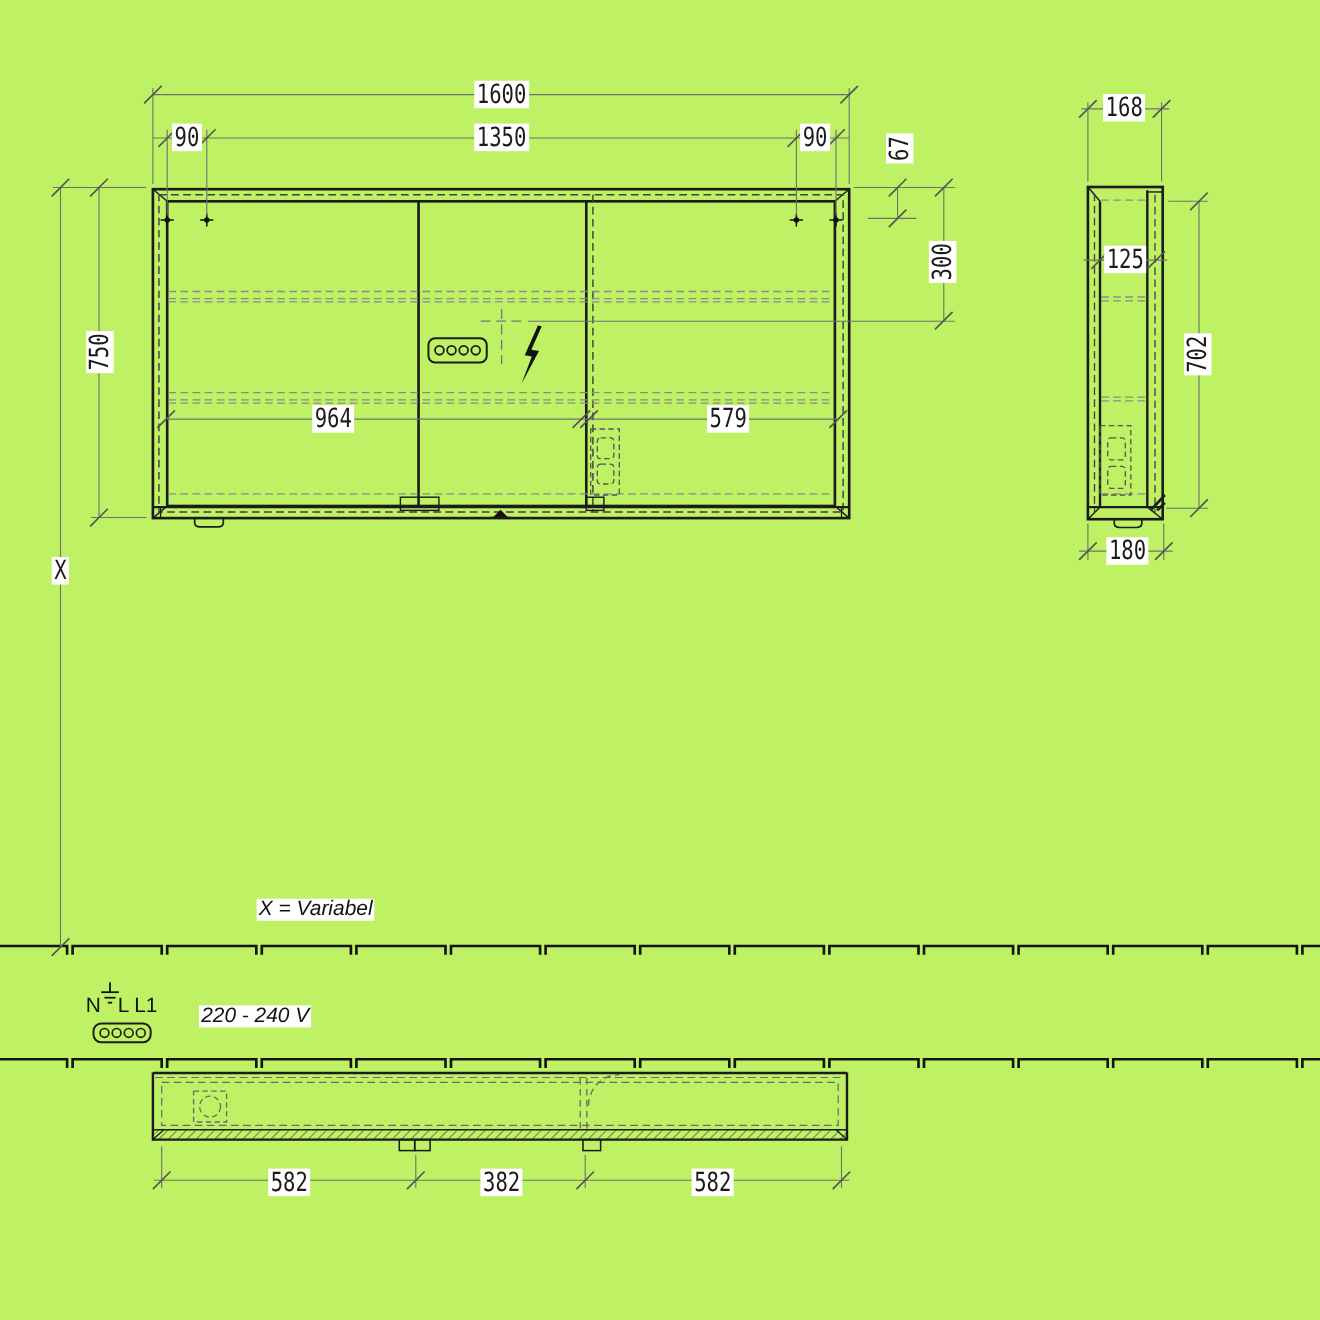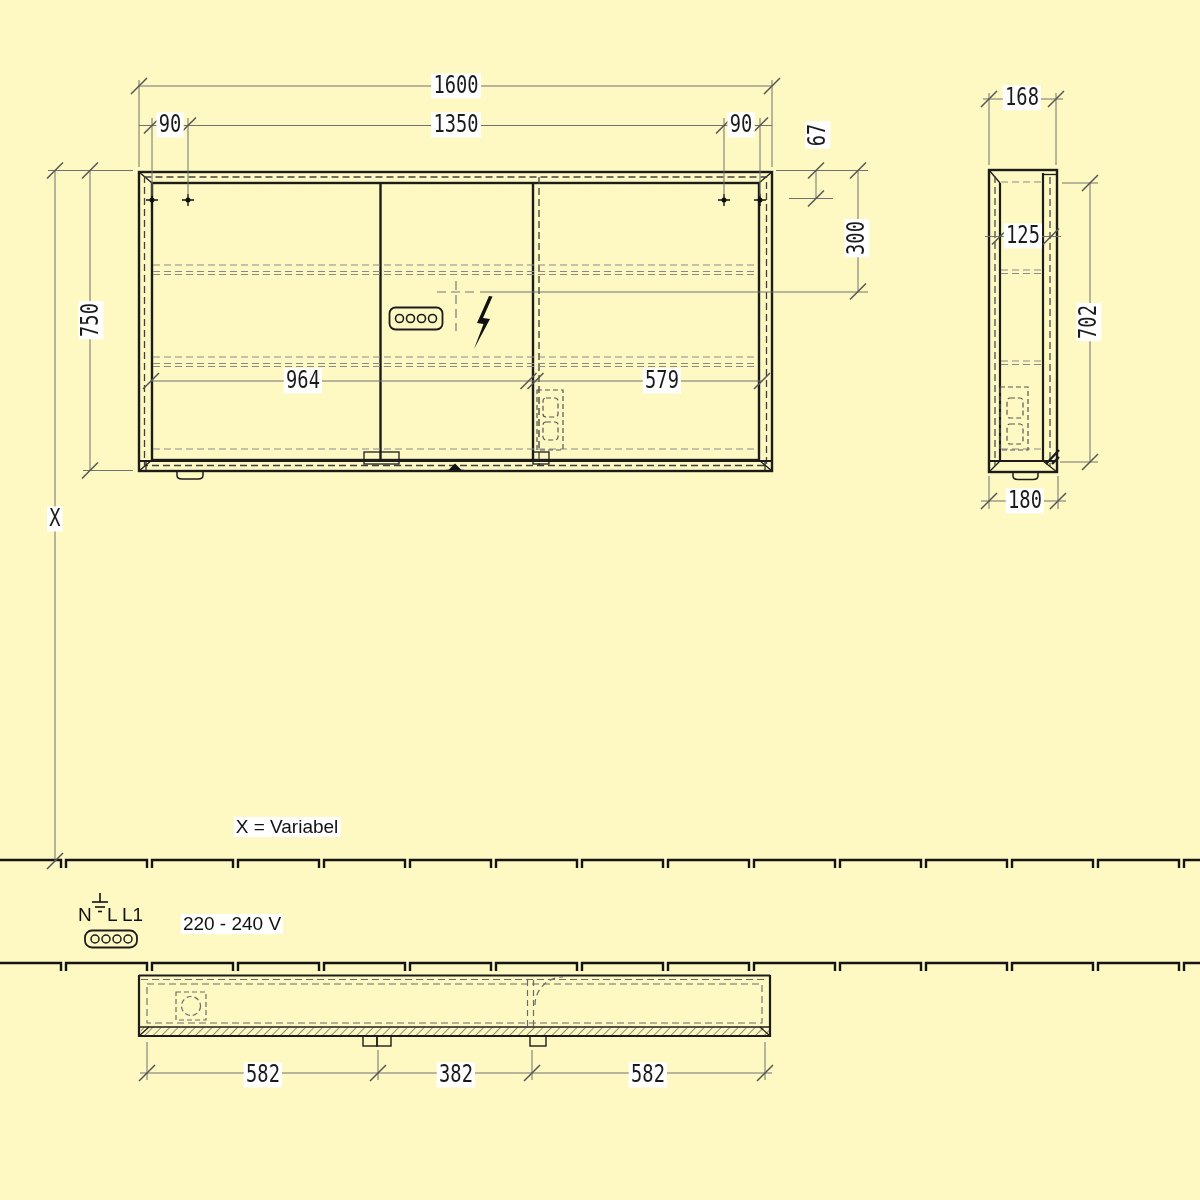--- a/index.html
+++ b/index.html
@@ -1,24 +1,24 @@
 <!DOCTYPE html>
 <html><head>
 <meta charset="utf-8">
 <style>
   html,body{margin:0;padding:0;background:#fff;}
-  #stage{position:relative;width:1200px;height:1200px;background:#fef9c3;overflow:hidden;
+  #stage{position:relative;width:1200px;height:1200px;background:#bef264;overflow:hidden;
          font-family:"Liberation Sans",sans-serif;}
   #stage svg{position:absolute;left:0;top:0;}
   .dim{position:absolute;transform:translate(-50%,-50%) scaleX(0.78);
        font-family:"DejaVu Sans Mono",monospace;font-size:24px;font-weight:400;
        color:#1b1b1b;background:#fff;padding:0 3px;line-height:1.05;white-space:nowrap;}
   .dim.rot{transform:translate(-50%,-50%) rotate(-90deg) scaleX(0.78);}
   .note{position:absolute;transform:translate(-50%,-50%);font-family:"Liberation Sans",sans-serif;
-        font-size:19px;color:#111;background:#fff;padding:0 2px;white-space:nowrap;line-height:1.05;}
+        font-size:19px;color:#111;background:#fff;padding:0 2px;white-space:nowrap;line-height:1.05;font-style:italic;}
   .term{position:absolute;font-family:"Liberation Sans",sans-serif;font-size:19px;color:#111;
         background:transparent;white-space:nowrap;line-height:1;}
 </style>
 </head>
 <body>
 
 <div id="stage">
 
 <svg width="1200" height="1200" viewBox="0 0 1200 1200">
 

